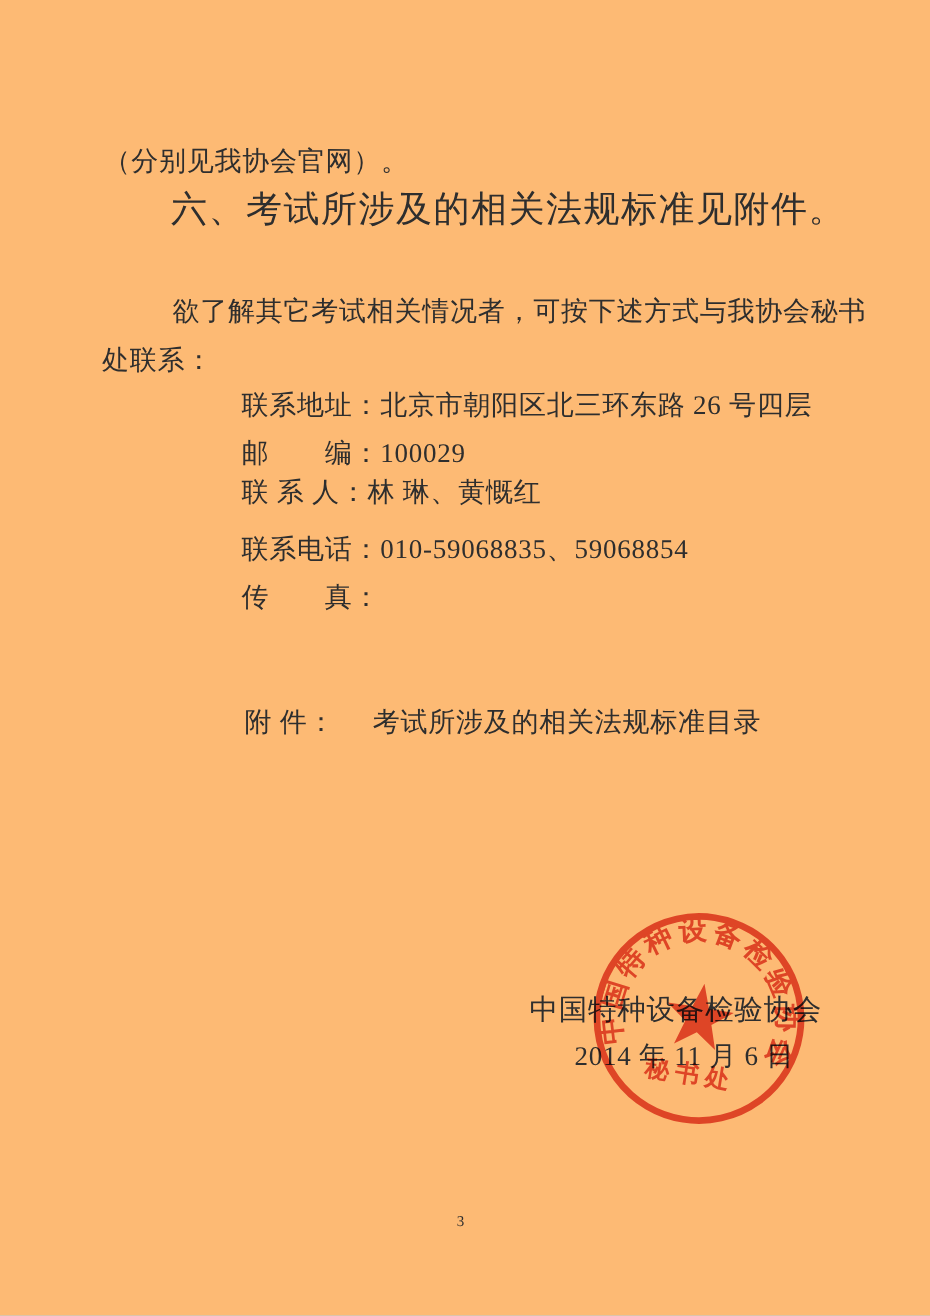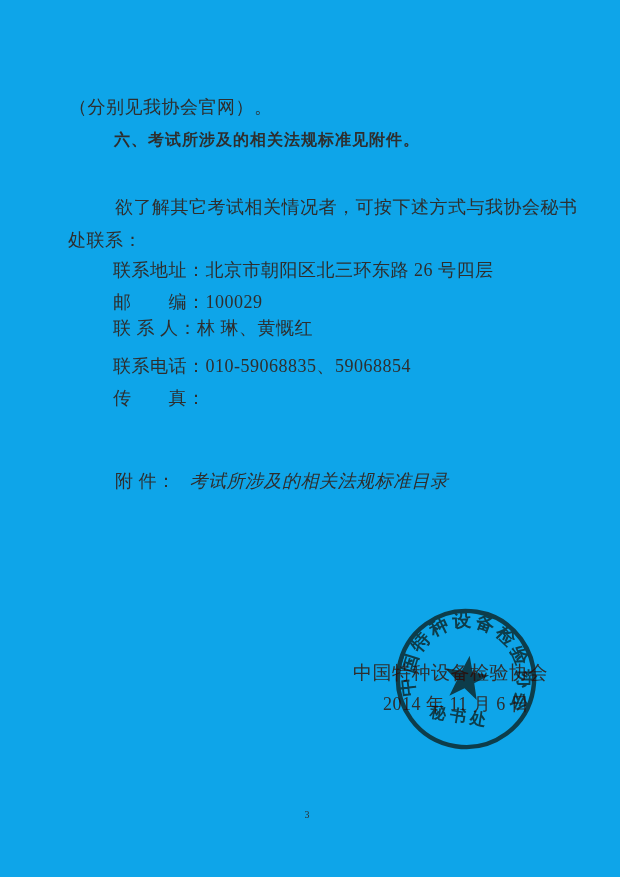--- a/index.html
+++ b/index.html
@@ -1,41 +1,41 @@
 <!DOCTYPE html>
 <html><head>
 <meta charset="utf-8">
 <style>
   html,body{margin:0;padding:0;background:#bfbfbf;}
   .page{
     position:relative;
     width:620px;height:877px;
     margin:0 auto;
-    background:#0ea5e9;
+    background:#fdba74;
     font-family:"Liberation Serif","DejaVu Serif",serif;
     color:#2e2e2e;
     overflow:hidden;
   }
   .line{
     position:absolute;
     font-size:18px;
     line-height:22px;
     letter-spacing:0.5px;
     white-space:pre;
   }
   .heading{
     font-family:"Liberation Sans","DejaVu Sans",sans-serif;
-    font-weight:bold;
-    font-size:16px;
+    font-weight:normal;
+    font-size:24px;
     letter-spacing:1px;
   }
   .contact-row{display:flex;}
-  .contact-label{white-space:pre;}
+  .contact-label{white-space:pre;margin-left:48px;}
   .contact-value{white-space:pre;}
-  .attach-value{margin-left:14px;font-style:italic;}
+  .attach-value{margin-left:25px;}
   .sig{position:absolute;font-size:19px;letter-spacing:0.5px;white-space:pre;}
   .page-number{
     position:absolute;
     left:0;right:6px;top:809px;
     text-align:center;
     font-size:10px;
   }
   .seal{
     position:absolute;
     left:385px;top:598px;

